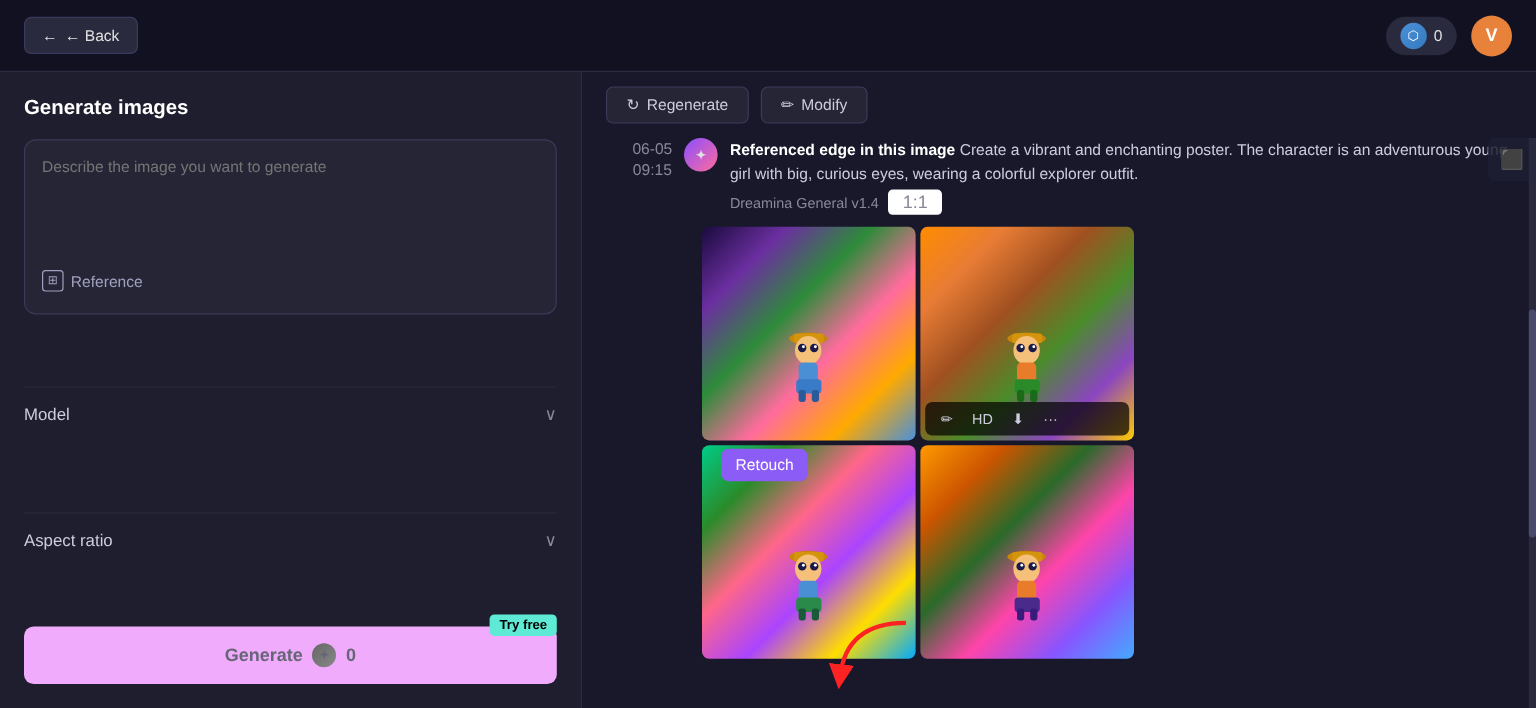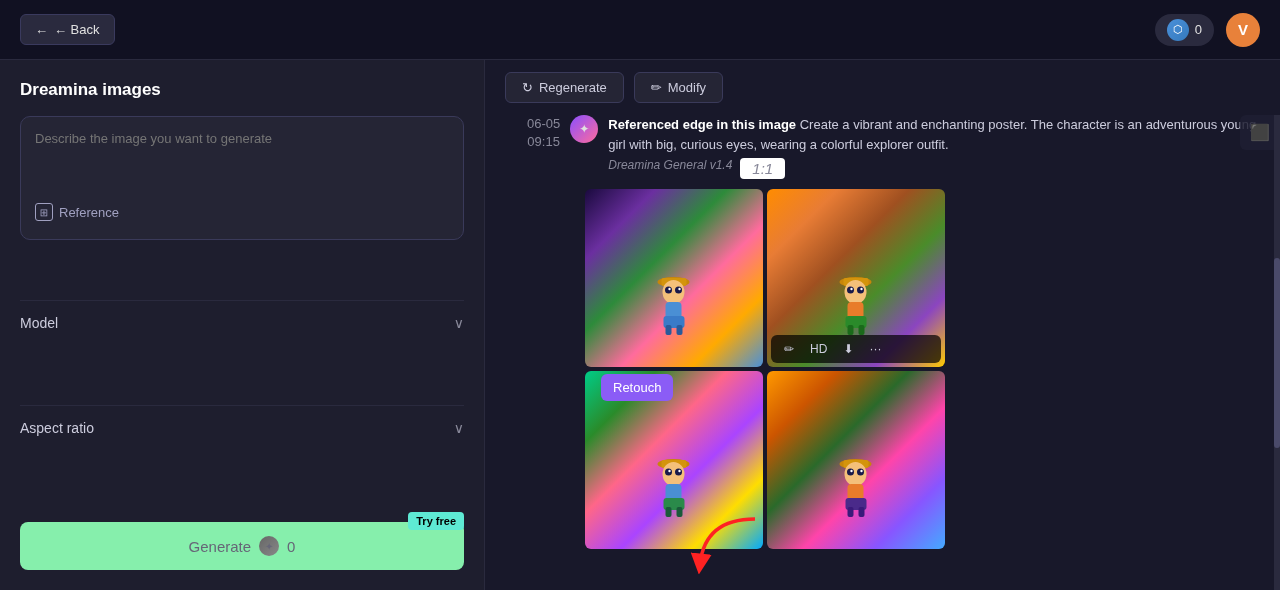--- a/index.html
+++ b/index.html
@@ -97,20 +97,21 @@
     }
     .text-input-area {
       background: #252535;
       border: 1px solid #3a3a5a;
       border-radius: 10px;
       padding: 14px;
       min-height: 110px;
       display: flex;
       flex-direction: column;
       justify-content: space-between;
+      gap: 22px;
     }
     .text-input-area textarea {
       background: transparent;
       border: none;
       outline: none;
       color: #888899;
       font-size: 13px;
       resize: none;
       width: 100%;
       flex: 1;
@@ -166,31 +167,32 @@
       position: absolute;
       top: -10px;
       right: 0;
     }
     .generate-btn-wrapper {
       position: relative;
       margin-top: 8px;
     }
     .generate-btn {
       width: 100%;
-      background: #86efac;
+      background: #f0abfc;
       border: none;
       color: #666677;
       padding: 14px;
       border-radius: 8px;
       font-size: 15px;
       display: flex;
       align-items: center;
       justify-content: center;
       gap: 8px;
       cursor: default;
+      font-weight: bold;
     }
     .generate-icon {
       width: 20px;
       height: 20px;
       background: linear-gradient(135deg, #666, #888);
       border-radius: 50%;
       display: flex;
       align-items: center;
       justify-content: center;
       font-size: 10px;
@@ -257,24 +259,23 @@
     .message-text {
       font-size: 13px;
       color: #ccccdd;
       line-height: 1.5;
     }
     .message-text strong {
       color: #ffffff;
     }
     .model-info {
       display: flex;
-      align-items: flex-start;
+      align-items: center;
       gap: 8px;
       margin-top: 4px;
-      font-style: italic;
     }
     .model-name {
       font-size: 12px;
       color: #888899;
     }
     .ratio-badge {
       background: #ffffff;
       border-radius: 4px;
       padding: 2px 12px;
       font-size: 15px;
@@ -412,21 +413,21 @@
     </div>
     <div class="avatar">
       <span>V</span>
     </div>
   </div>
 </div>
 
 <div class="main">
 
   <div class="left-panel">
-    <div class="panel-title">Dreamina images</div>
+    <div class="panel-title">Generate images</div>
 
     <div class="text-input-area">
       <textarea rows="4" placeholder="Describe the image you want to generate" style=""></textarea>
       <button class="reference-btn">
         <div class="reference-icon">⊞</div>
         <span>Reference</span>
       </button>
     </div>
 
     <div class="section-row">

